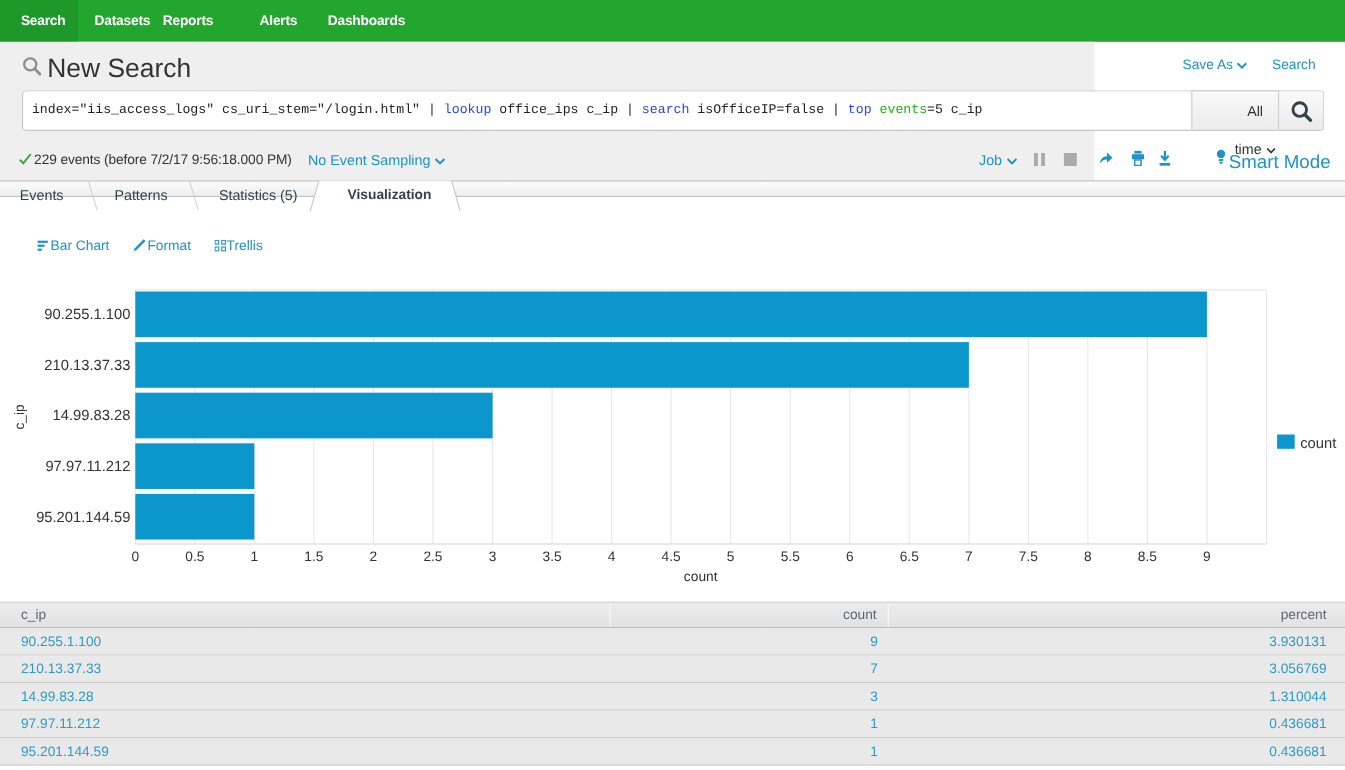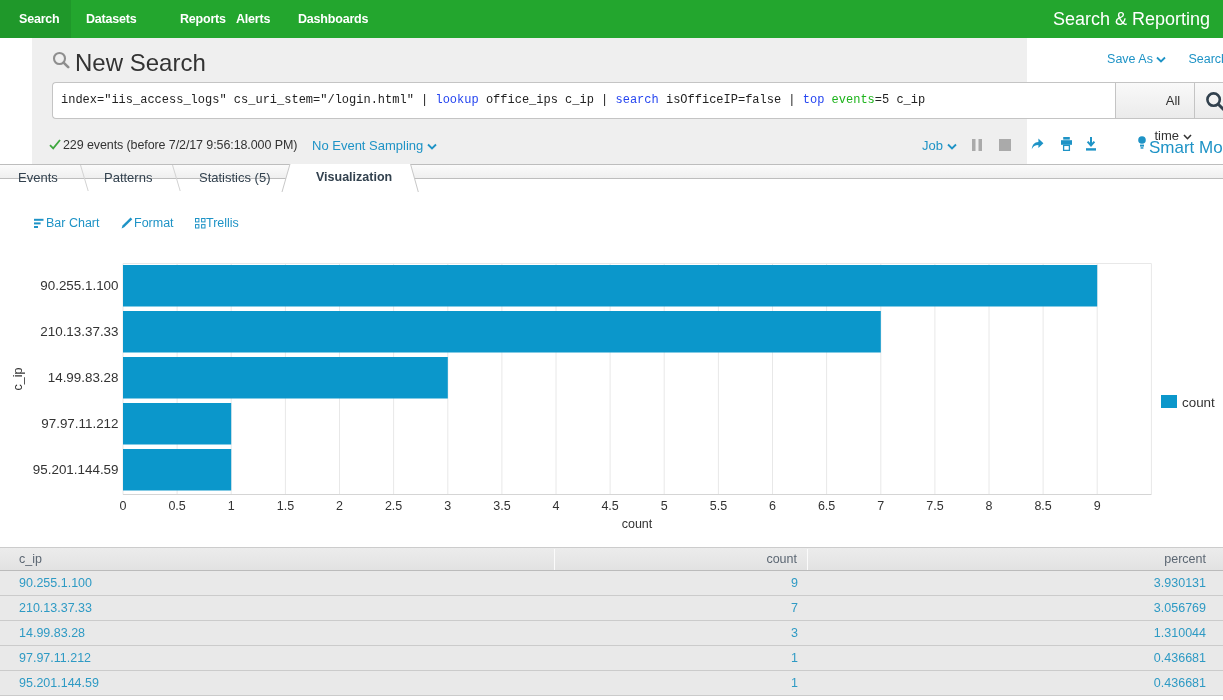--- a/index.html
+++ b/index.html
@@ -6,21 +6,21 @@
 html,body { width:1223px; height:700px; overflow:hidden; background:#fff;
   font-family:"Liberation Sans", sans-serif; }
 
 .appbar { position:absolute; left:0; top:0; width:1223px; height:38px; background:#23a62e; }
 .appbar .item { position:absolute; top:0; height:38px; line-height:38px; color:#fff;
   font-size:12.5px; font-weight:bold; letter-spacing:-0.2px; }
 .appbar .active { position:absolute; left:0; top:0; width:71px; height:38px; background:#1f982a; }
 .appbar .title { position:absolute; right:13px; top:0; height:38px; line-height:38px;
   color:#fff; font-size:18px; font-weight:normal; }
 
-.dhead { position:absolute; left:0; top:38px; width:995px; height:126px; background:#efefef;margin-left:32px; }
+.dhead { position:absolute; left:0; top:38px; width:995px; height:126px; background:#efefef; }
 .h1row { position:absolute; left:0; top:0; width:1223px; height:44px; }
 .h1row h1 { position:absolute; left:43px; top:11px; font-size:24px; font-weight:normal; color:#333; }
 .hlinks { position:absolute; right:27px; top:14px; font-size:12.5px; color:#1e93c6; }
 .hlinks span { margin-left:22px; }
 
 .sbar { position:absolute; left:20px; top:44px; width:1185px; height:37px; }
 .sinput { position:absolute; left:0; top:0; width:1063px; height:37px; background:#fff;
   border:1px solid #c4c4c4; border-right:none; border-radius:4px 0 0 4px;
   font-family:"Liberation Mono", monospace; font-size:12px; color:#222;
   line-height:35px; padding-left:8px; white-space:pre; }
@@ -62,24 +62,23 @@
   border-bottom:1px solid #cbcbcb; box-sizing:border-box; }
 .trow .c { position:absolute; top:0; height:24px; line-height:24px; color:#2e9ac4; }
 </style>
 </head>
 <body>
 
 <div class="appbar">
   <div class="active"></div>
   <div class="item" style="left:19px;">Search</div>
   <div class="item" style="left:86px;">Datasets</div>
-  <div class="item" style="left:180px;">Reports</div>
+  <div class="item" style="left:148px;">Reports</div>
   <div class="item" style="left:236px;">Alerts</div>
   <div class="item" style="left:298px;">Dashboards</div>
-  <div class="title">Search &amp; Reporting</div>
 </div>
 
 <div class="dhead">
   <div class="h1row">
     <svg style="position:absolute;left:20px;top:13px" width="18" height="18" viewBox="0 0 18 18">
       <circle cx="7.5" cy="7.5" r="5.5" fill="none" stroke="#8e8e8e" stroke-width="2.1"></circle>
       <line x1="11.6" y1="11.6" x2="16.2" y2="16.2" stroke="#8e8e8e" stroke-width="2.6" stroke-linecap="round"></line>
     </svg>
     <h1>New Search</h1>
     <div class="hlinks"><span>Save As <svg width="10" height="7" viewBox="0 0 10 7">

